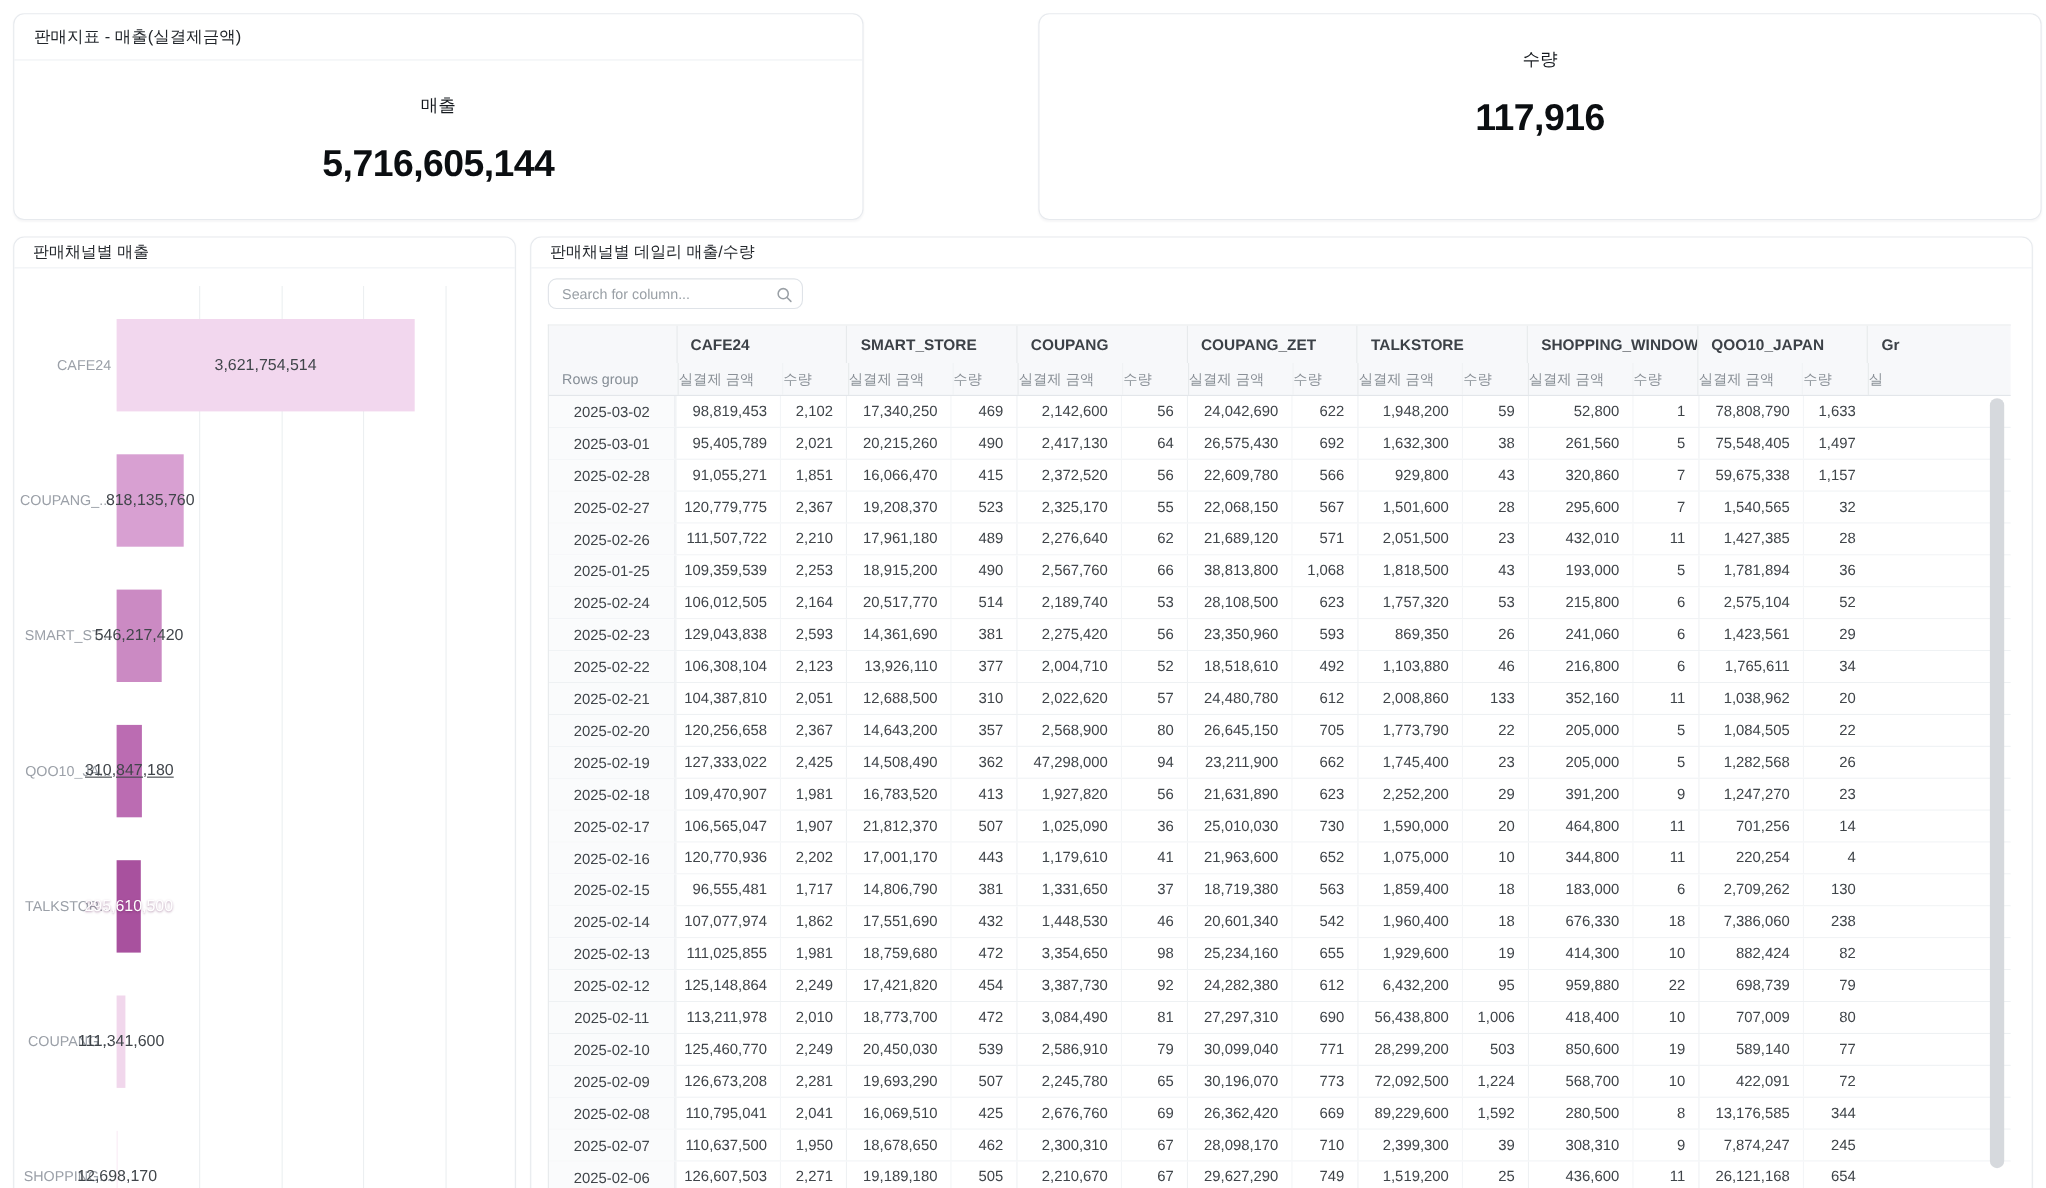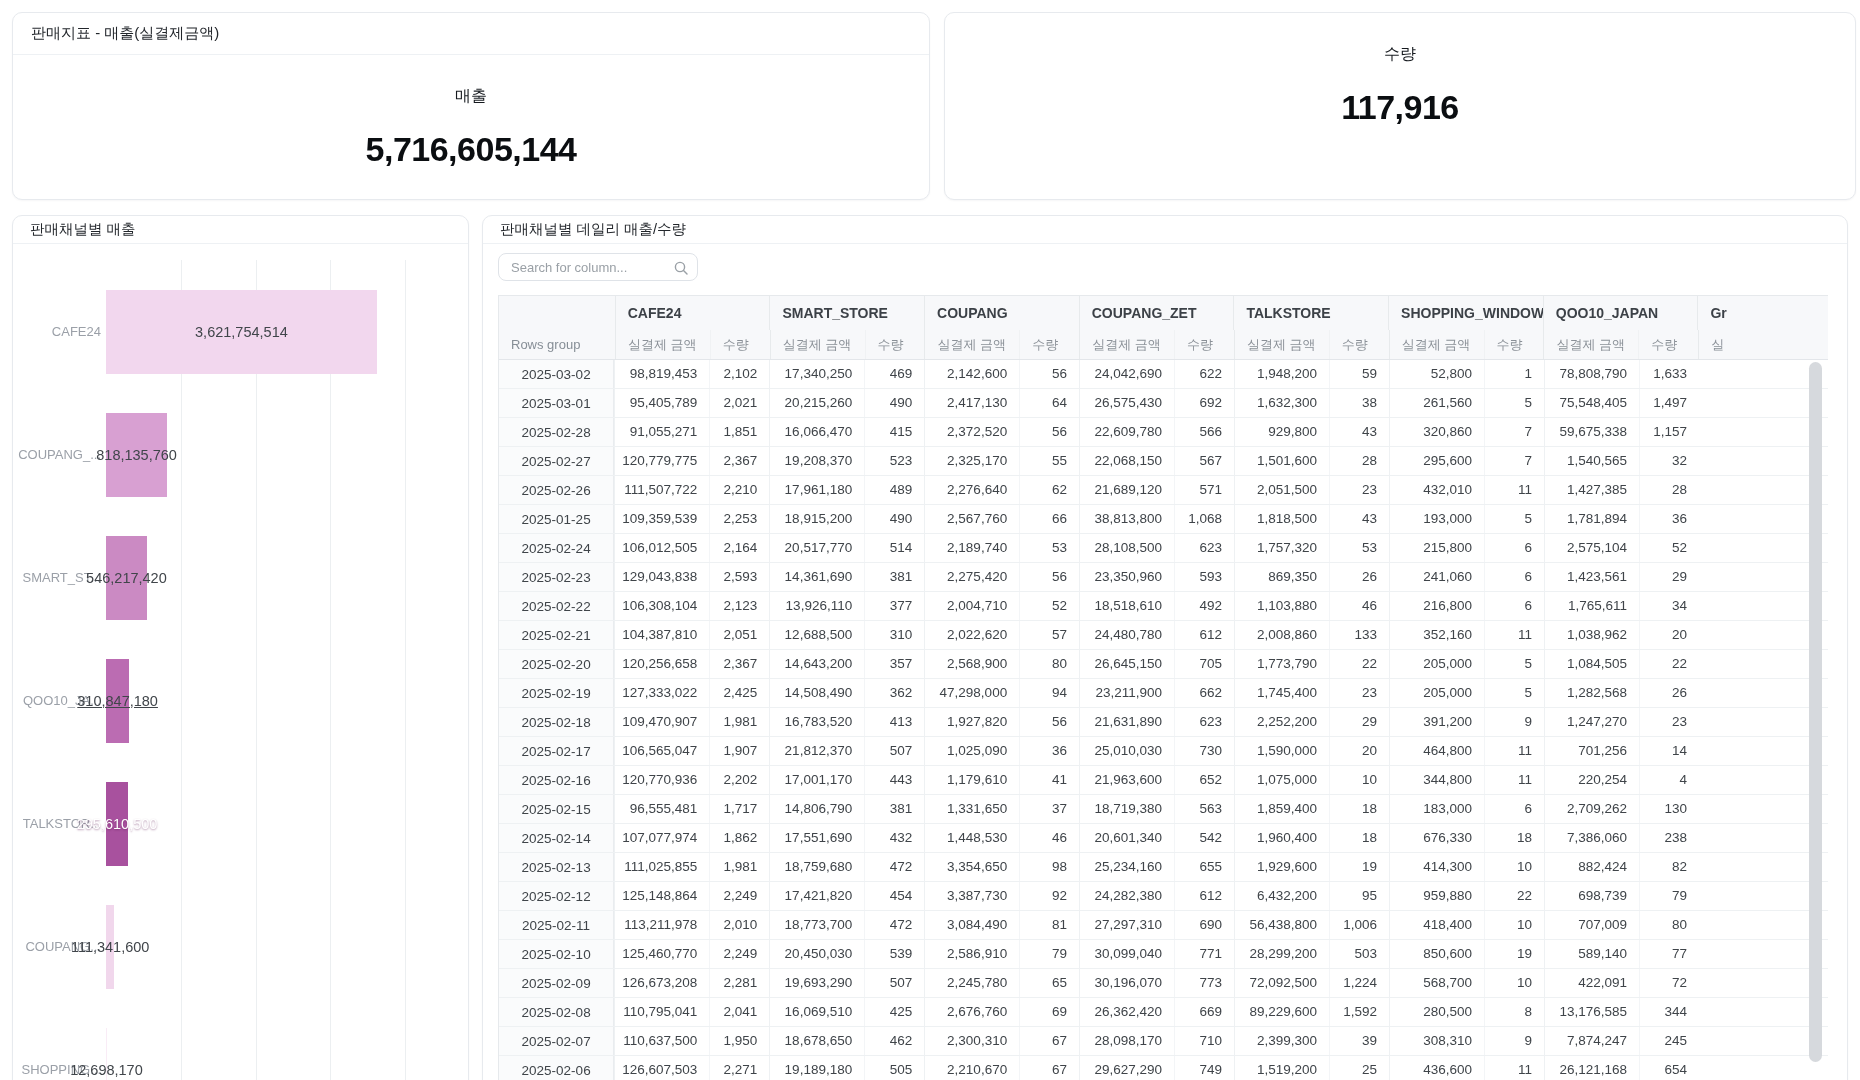--- a/index.html
+++ b/index.html
@@ -8,21 +8,21 @@
     width:1860px; height:1080px; overflow:hidden;
     background:#fff; color:#1f2328;
     font-family:"Liberation Sans", sans-serif;
     position:relative;
   }
   .card, .panel {
     position:absolute; background:#fff;
     border:1px solid #e7eaee; border-radius:10px;
     box-shadow:0 1px 2px rgba(16,24,40,.04);
   }
-  #card-revenue { left:12px; top:12px; width:918px; height:188px; }
+  #card-revenue { left:12px; top:12px; width:773px; height:188px; }
   #card-qty     { left:944px; top:12px; width:912px; height:188px; }
   .card-header {
     height:42px; display:flex; align-items:center; padding:0 18px;
     border-bottom:1px solid #eef1f4; font-size:15px; font-weight:500; color:#22262b;
   }
   .card-body {
     height:calc(100% - 42px); display:flex; flex-direction:column;
     align-items:center; justify-content:center; gap:23px;
   }
   .metric-label { font-size:16px; font-weight:500; color:#15191e; }
@@ -47,21 +47,21 @@
   }
   .bar { height:84px; min-width:1px; }
   .bar-val {
     position:absolute; transform:translateX(-50%); white-space:nowrap;
     font-size:14.5px; color:#40454a; z-index:2;
   }
   .bar-val.on-dark { color:#ffffff; text-shadow:0 1px 2px rgba(90,20,80,.45); }
 
   
   .search-box {
-    position:relative; margin:9px 16px 0 15px; width:200px; height:28px;
+    position:relative; margin:9px 16px 0 15px; width:232px; height:28px;
     border:1px solid #dfe3e8; border-radius:8px; background:#fff;
     display:flex; align-items:center; padding:0 30px 0 10px;
   }
   .search-box input {
     border:none; outline:none; width:100%; font-size:13px; color:#3f4449;
     font-family:"Liberation Sans", sans-serif; background:transparent;
   }
   .search-box input::placeholder { color:#9aa0a6; }
   .search-icon { position:absolute; right:8px; top:6px; width:16px; height:16px; }
 
@@ -77,21 +77,21 @@
     width:166px; display:flex; align-items:center; padding-left:12px;
     font-size:14px; font-weight:600; color:#3c4147;
     border-left:1px solid #e7eaec; white-space:nowrap; overflow:hidden;
   }
   .g-cell.clipped { width:140px; }
   .s-rows {
     width:125px; display:flex; align-items:center; padding-left:12px;
     font-size:13px; color:#868e96;
   }
   .s-amt, .s-qty {
-    display:flex; align-items:center; padding-left:12px;
+    display:flex; align-items:center; 
     font-size:13px; color:#8a9097; white-space:nowrap; overflow:hidden;
   }
   .s-amt { width:102px; border-left:1px solid #e7eaec; }
   .s-qty { width:64px; border-left:1px solid #f0f2f4; }
   .s-amt.clipped { width:140px; }
 
   .t-row { height:29px; border-bottom:1px solid #eef1f3; background:#fff; }
   .c-date {
     width:125px; background:#fafbfc; border-right:1px solid #e9ecef;
     display:flex; align-items:center; justify-content:center;

